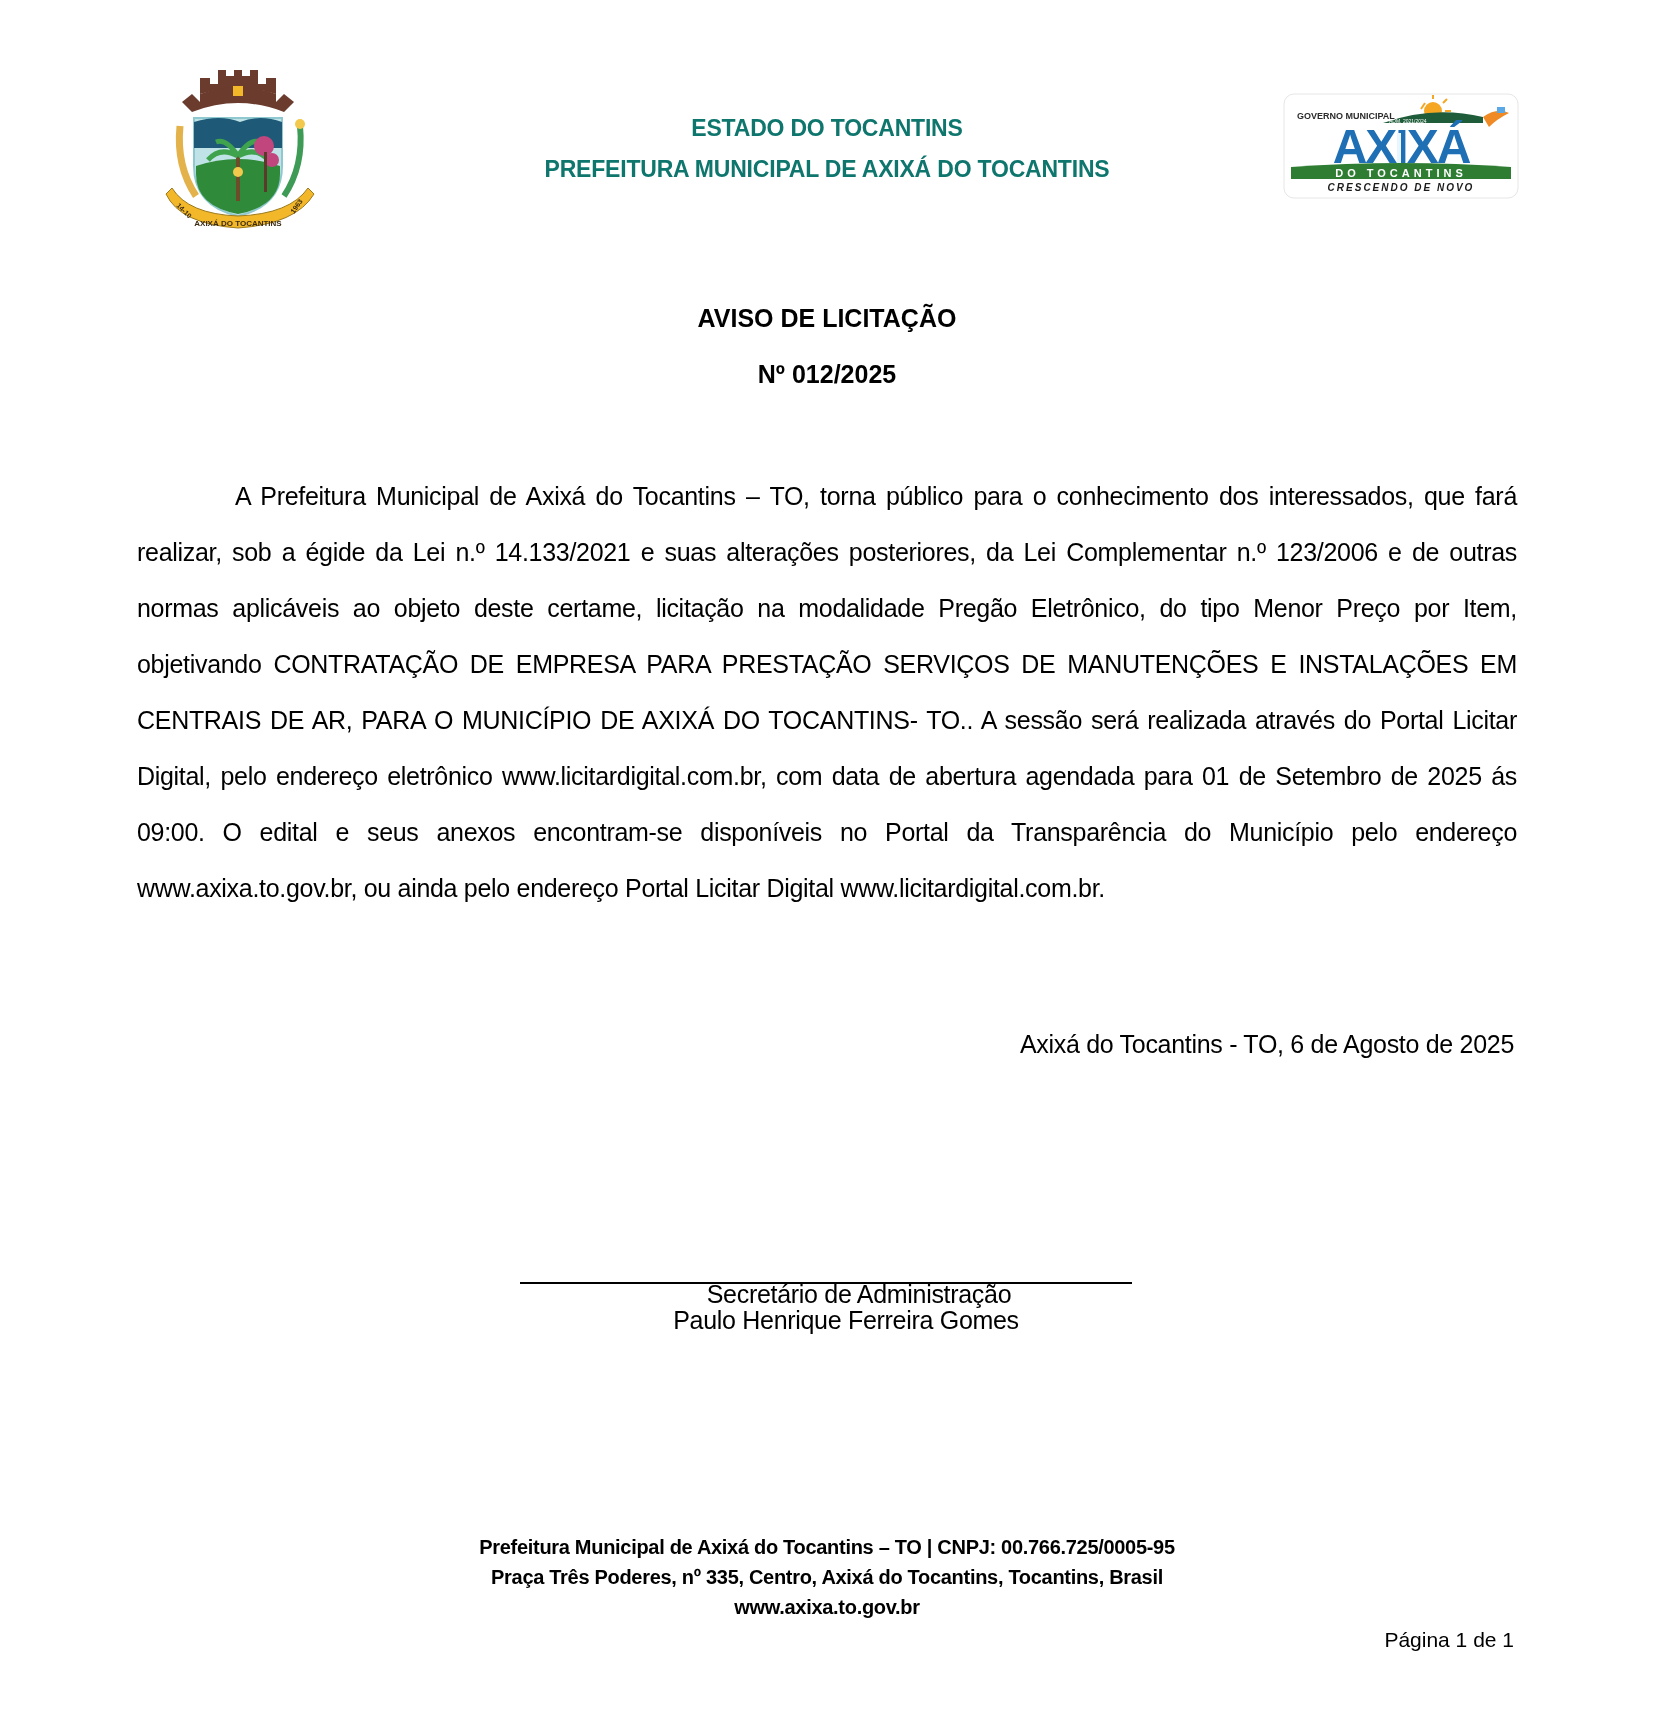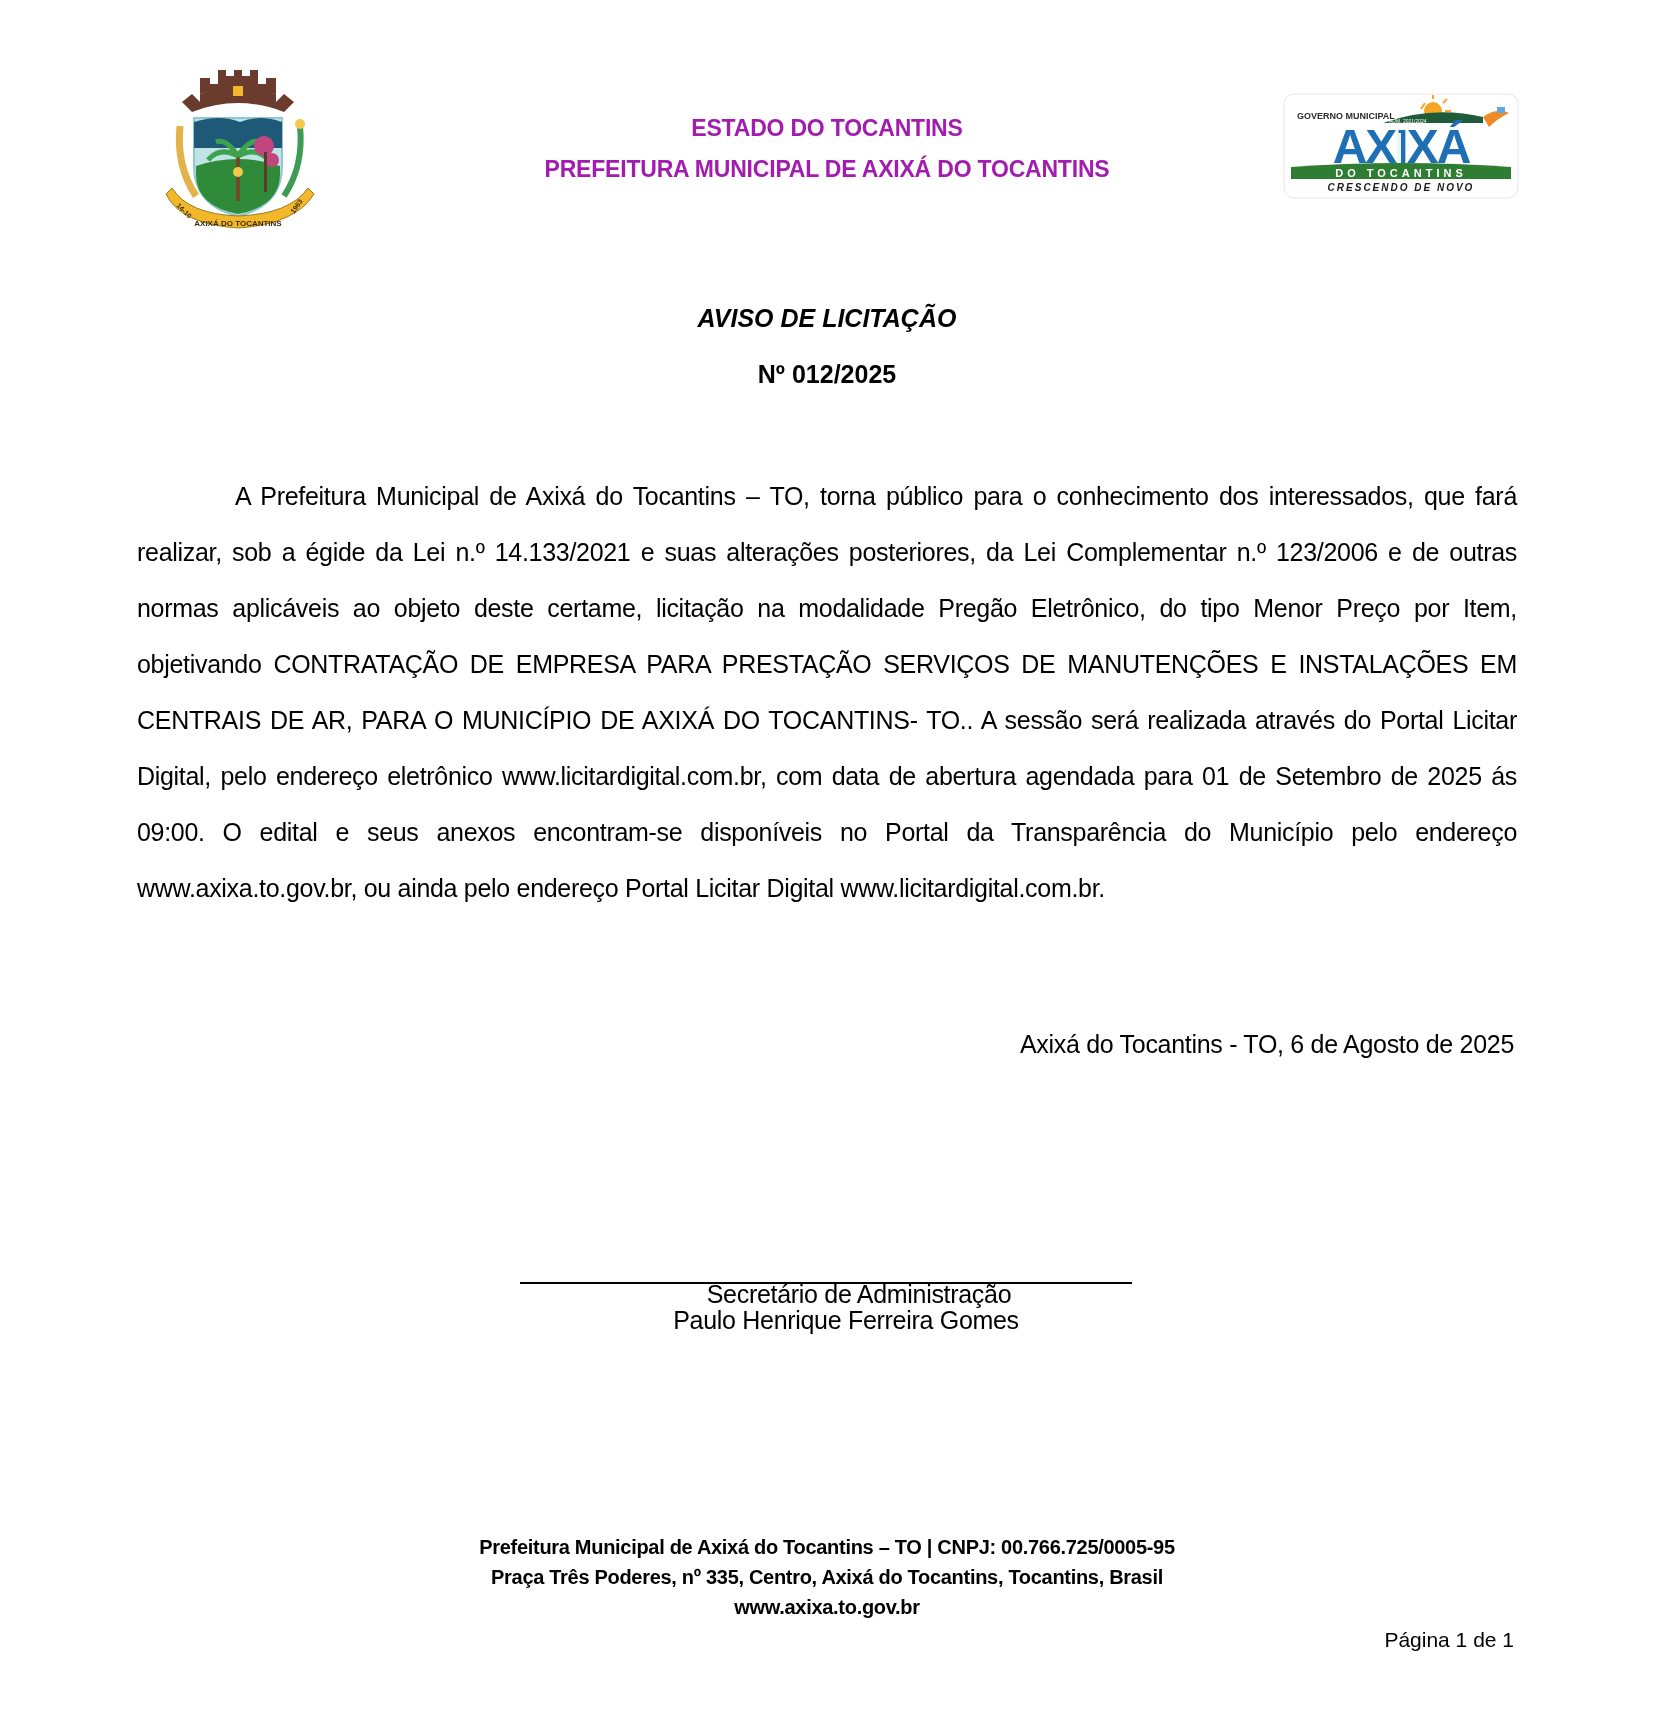--- a/index.html
+++ b/index.html
@@ -1,21 +1,21 @@
 <!DOCTYPE html>
 <html><head>
 <meta charset="utf-8">
 <style>
   html, body { margin: 0; padding: 0; background: #ffffff; }
   body { width: 1654px; height: 1732px; position: relative; overflow: hidden;
          font-family: "Liberation Sans", "DejaVu Sans", sans-serif; color: #000; }
   .abs { position: absolute; }
   .crest { left: 160px; top: 56px; width: 160px; height: 180px; }
   .brand { left: 1283px; top: 93px; width: 236px; height: 106px; }
-  .hdr { left: 0; width: 1654px; text-align: center; font-weight: bold; color: #a21caf;
+  .hdr { left: 0; width: 1654px; text-align: center; font-weight: bold; color: #0f766e;
          font-size: 23px; letter-spacing: -0.2px; }
   .title { left: 0; width: 1654px; text-align: center; font-weight: bold; font-size: 25px; }
   .body-text { left: 137px; width: 1380px; top: 468px; font-size: 25px;
                line-height: 56px; text-align: justify; letter-spacing: -0.3px; }
   .body-text .indent { display: inline-block; width: 98px; }
   .date { right: 140px; top: 1030px; font-size: 25px; text-align: right; letter-spacing: -0.3px; }
   .sig-line { left: 520px; top: 1282px; width: 612px; height: 2px; background: #000; }
   .sig { left: 0; width: 1654px; text-align: center; font-size: 25px; letter-spacing: -0.3px; }
   .foot { left: 0; width: 1654px; text-align: center; font-weight: bold; font-size: 20px; letter-spacing: -0.3px; }
   .pageno { right: 140px; top: 1628px; font-size: 21px; }
@@ -67,21 +67,21 @@
     <text x="14" y="26" font-size="9" font-weight="bold" fill="#2b2b2b" font-family="Liberation Sans, sans-serif">GOVERNO MUNICIPAL</text>
     <text x="106" y="30" font-size="5" fill="#ffffff" font-family="Liberation Sans, sans-serif">ADM. 2021/2024</text>
     <text x="118" y="70" text-anchor="middle" font-size="48" font-weight="bold" fill="#1f6fb5" letter-spacing="-2" font-family="Liberation Sans, sans-serif">AXIXÁ</text>
     <rect x="114" y="40" width="4" height="34" fill="#eaf6ff"></rect>
     <path d="M8 74 Q118 66 228 74 L228 86 L8 86 Z" fill="#2e7d32"></path>
     <text x="118" y="84" text-anchor="middle" font-size="11" font-weight="bold" fill="#ffffff" letter-spacing="4" font-family="Liberation Sans, sans-serif">DO TOCANTINS</text>
     <text x="118" y="98" text-anchor="middle" font-size="10" font-weight="bold" font-style="italic" fill="#1b1b1b" letter-spacing="2" font-family="Liberation Sans, sans-serif">CRESCENDO DE NOVO</text>
   </svg>
 </div>
 
-<div class="abs title" style="top:304px;font-style:italic;">AVISO DE LICITAÇÃO</div>
+<div class="abs title" style="top:304px;">AVISO DE LICITAÇÃO</div>
 <div class="abs title" style="top:360px;">Nº 012/2025</div>
 
 <div class="abs body-text"><span class="indent"></span><span>A Prefeitura Municipal de Axixá do Tocantins – TO, torna público para o conhecimento dos interessados, que fará realizar, sob a égide da Lei n.º 14.133/2021 e suas alterações posteriores, da Lei Complementar n.º 123/2006 e de outras normas aplicáveis ao objeto deste certame, licitação na modalidade Pregão Eletrônico, do tipo Menor Preço por Item, objetivando CONTRATAÇÃO DE EMPRESA PARA PRESTAÇÃO SERVIÇOS DE MANUTENÇÕES E INSTALAÇÕES EM CENTRAIS DE AR, PARA O MUNICÍPIO DE AXIXÁ DO TOCANTINS- TO.. A sessão será realizada através do Portal Licitar Digital, pelo endereço eletrônico www.licitardigital.com.br, com data de abertura agendada para 01 de Setembro de 2025 ás 09:00. O edital e seus anexos encontram-se disponíveis no Portal da Transparência do Município pelo endereço www.axixa.to.gov.br, ou ainda pelo endereço Portal Licitar Digital www.licitardigital.com.br.</span></div>
 
 <div class="abs date">Axixá do Tocantins - TO, 6 de Agosto de 2025</div>
 
 <div class="abs sig-line"></div>
 <div class="abs sig" style="top:1306px;padding-left:19px;">Paulo Henrique Ferreira Gomes</div>
 <div class="abs sig" style="top:1280px;margin-left:32px;">Secretário de Administração</div>
 

